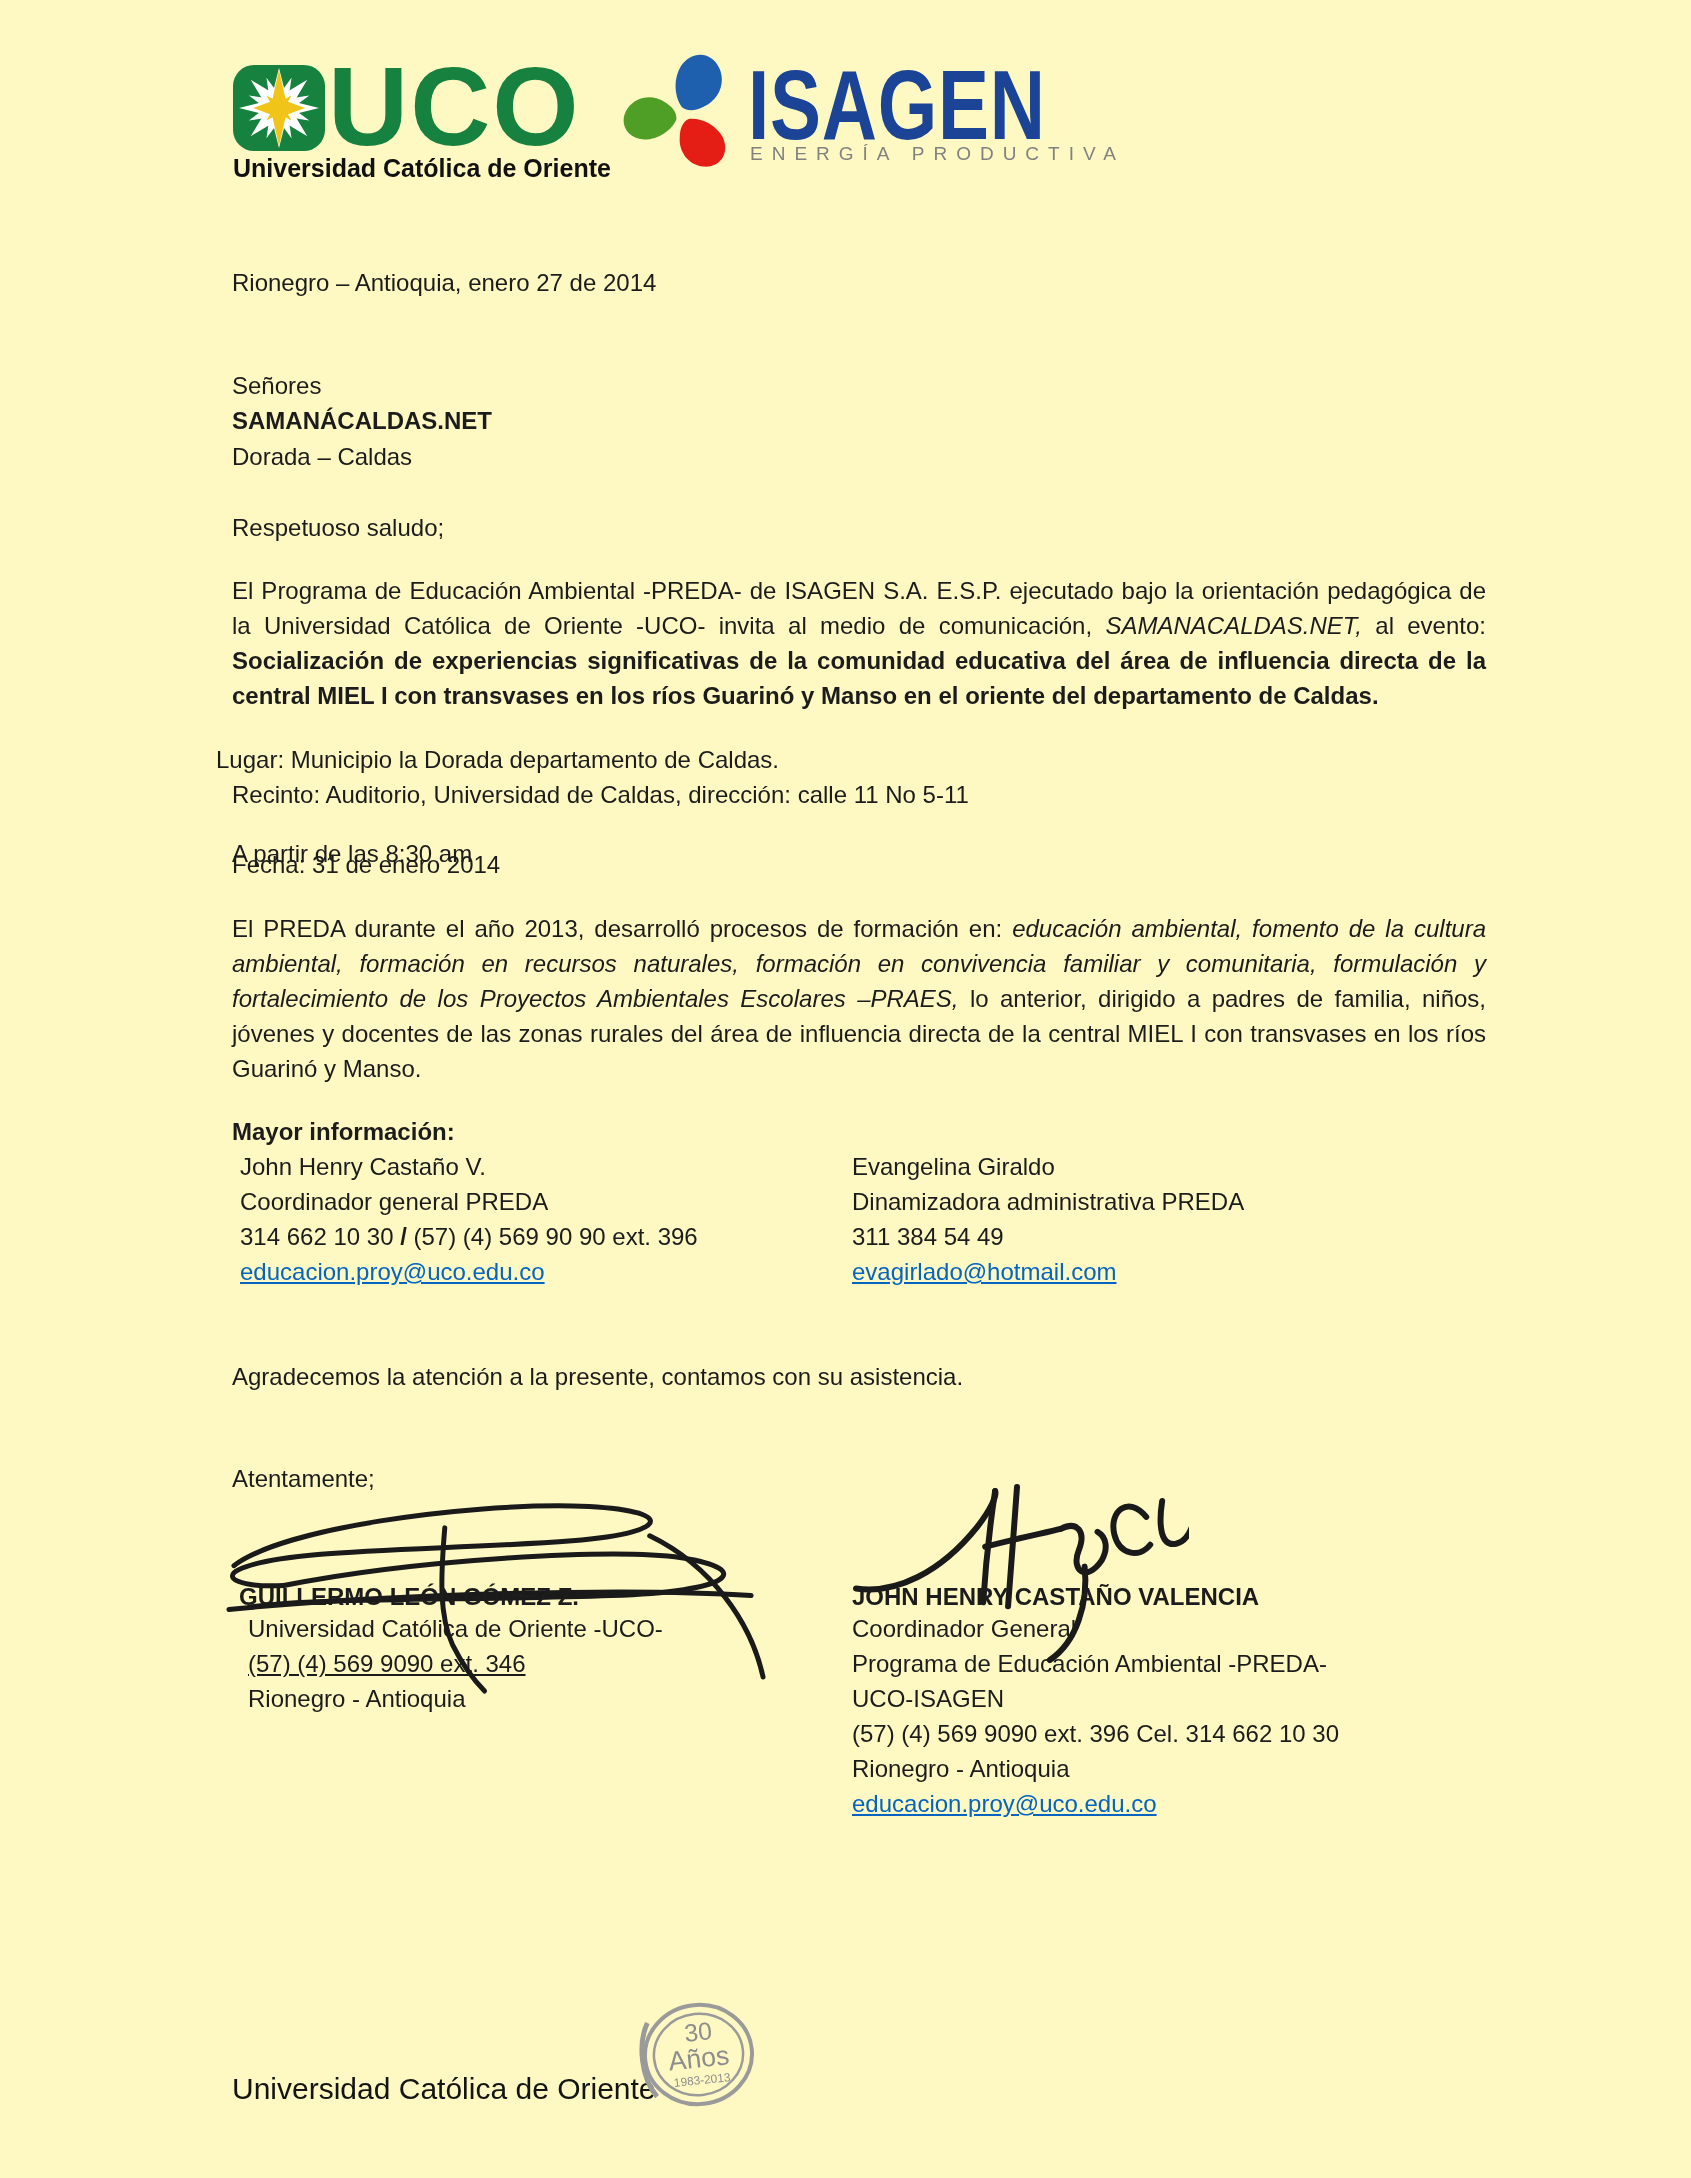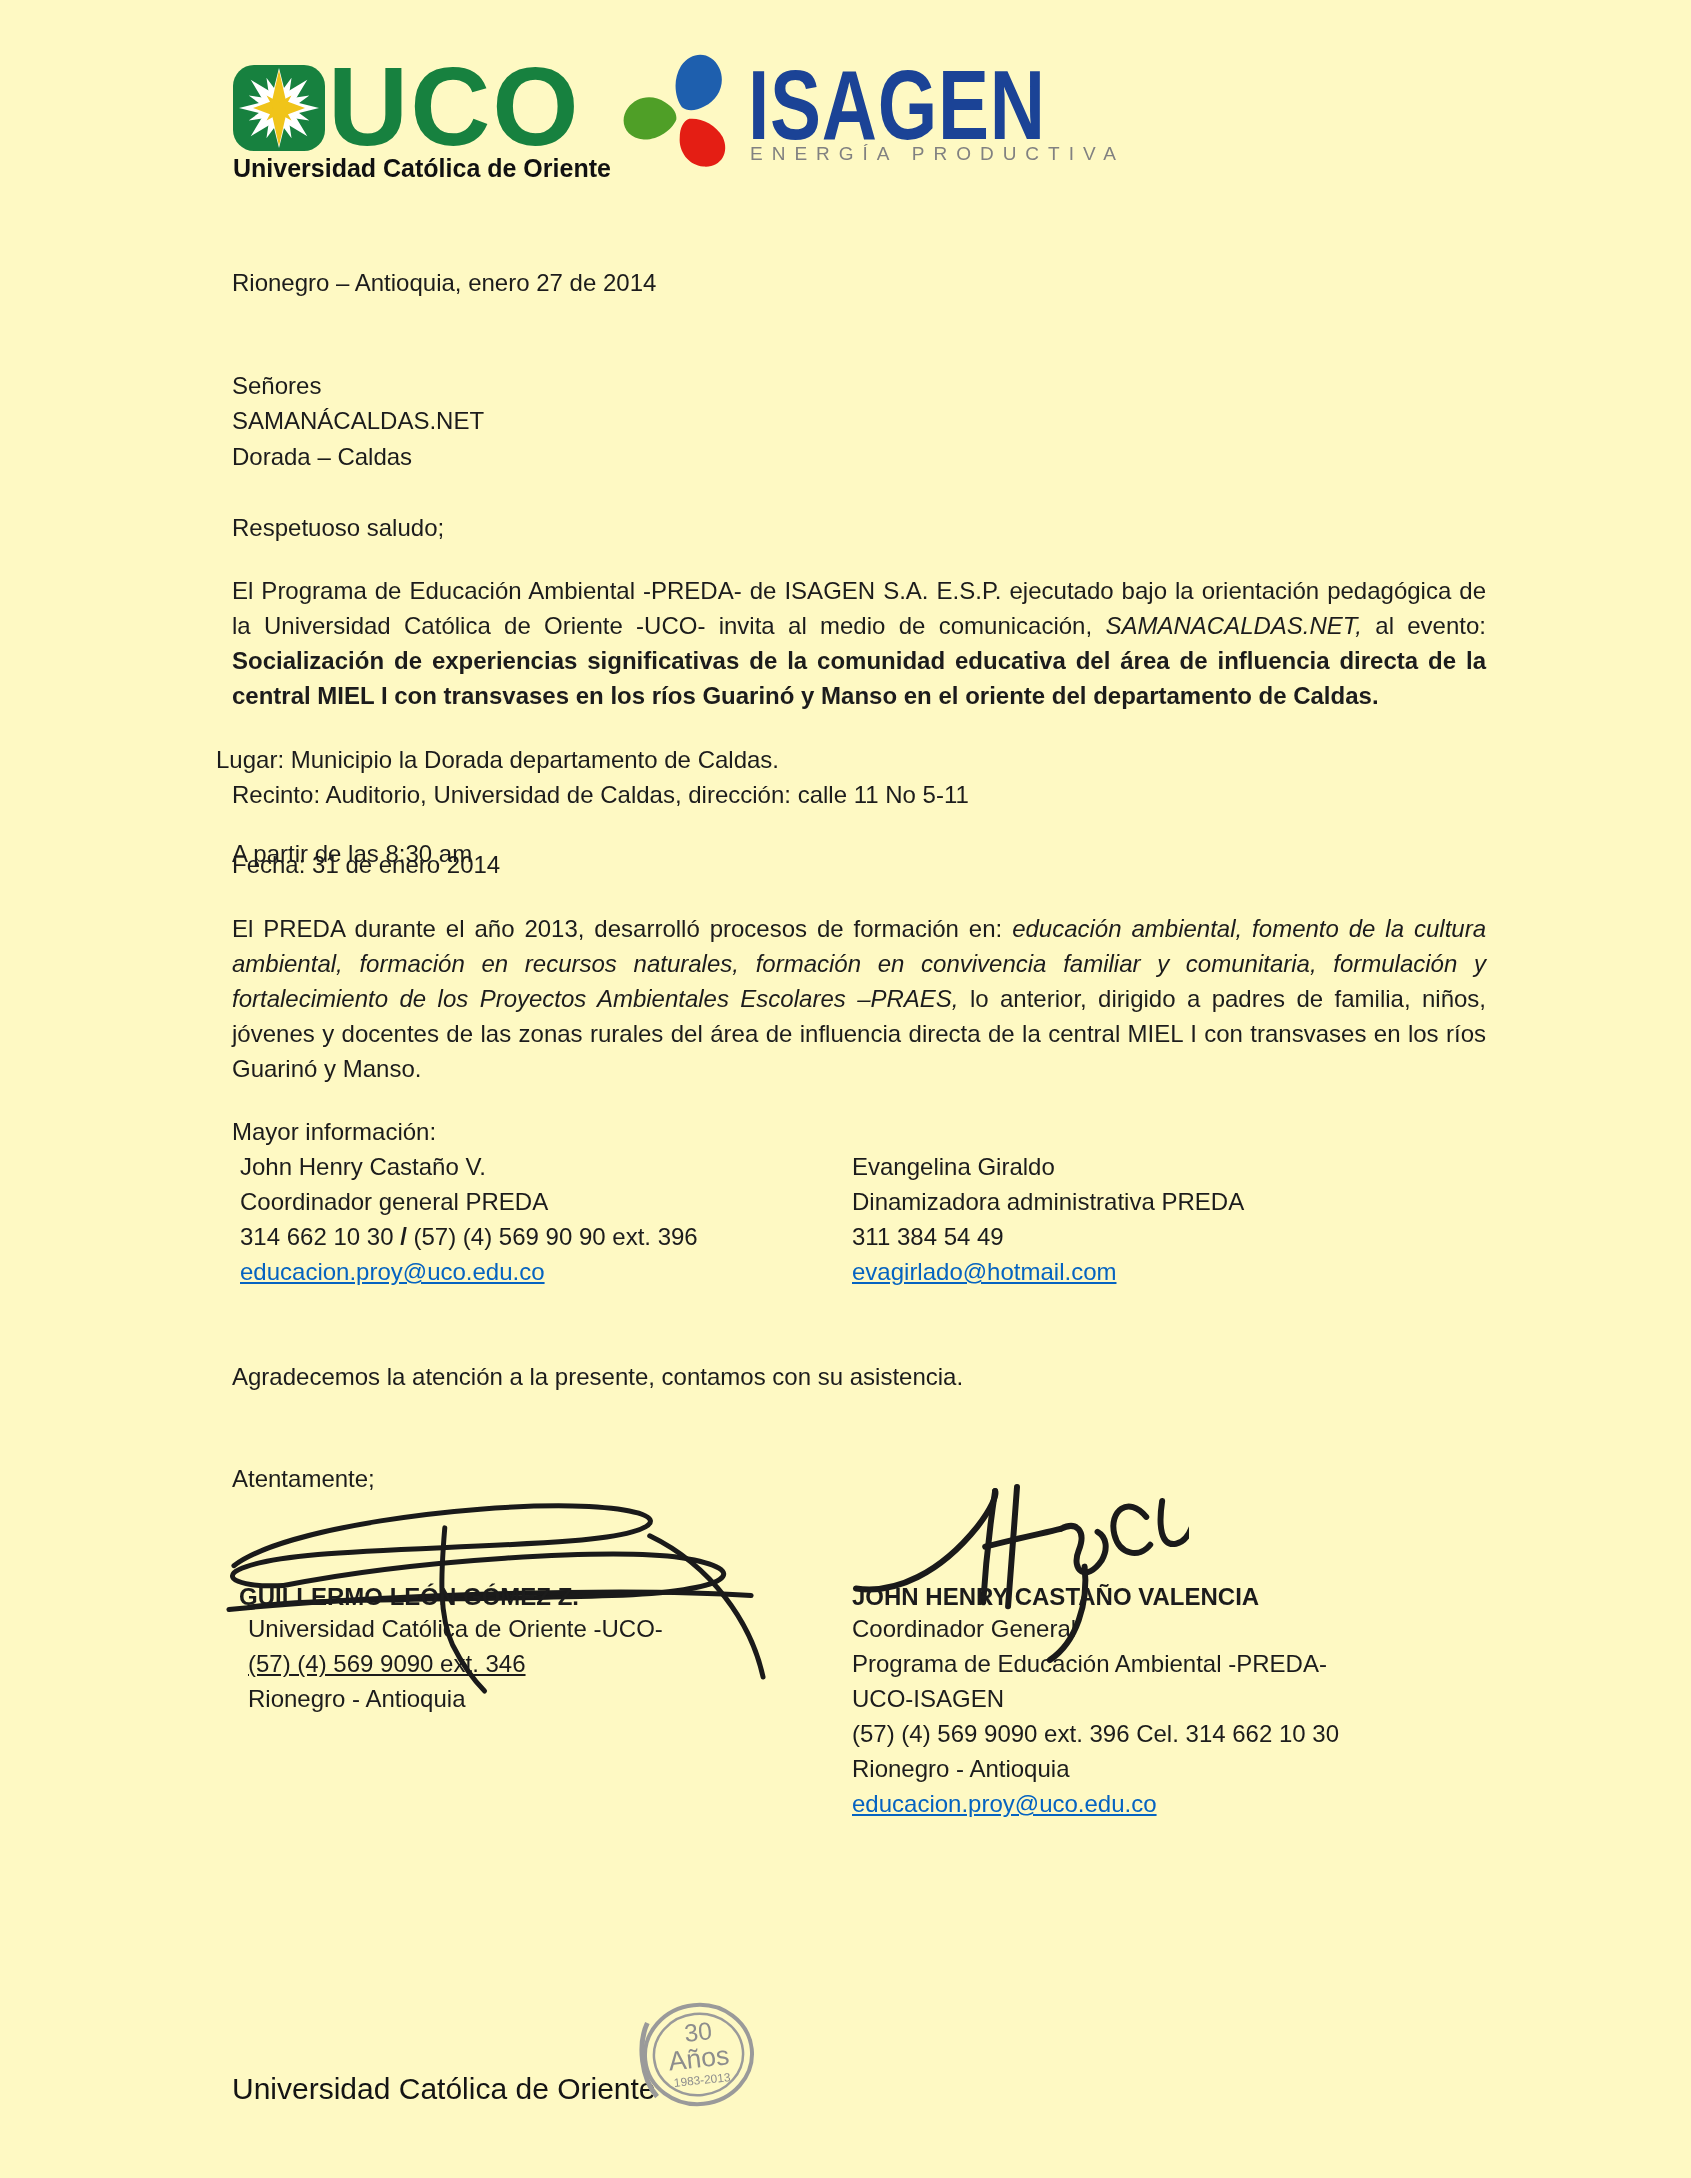--- a/index.html
+++ b/index.html
@@ -8,21 +8,21 @@
     width:1692px;
     height:2178px;
     background:#fef9c3;
     font-family:"Liberation Sans", sans-serif;
     color:#1c1c1c;
     overflow:hidden;
   }
   .abs{position:absolute;}
   .body-text{font-size:24px;line-height:35px;}
   .justify{text-align:justify;}
-  .bold{font-weight:normal;}
+  .bold{font-weight:bold;}
   .run-bold{font-weight:bold;}
   .run-italic{font-style:italic;}
   a.link, .link{color:#0563c1;text-decoration:underline;cursor:pointer;text-align:right;}
   
   .uco-acronym{
     font-size:111px;
     font-weight:800;
     letter-spacing:2px;
     line-height:1;
     color:#17813f;

